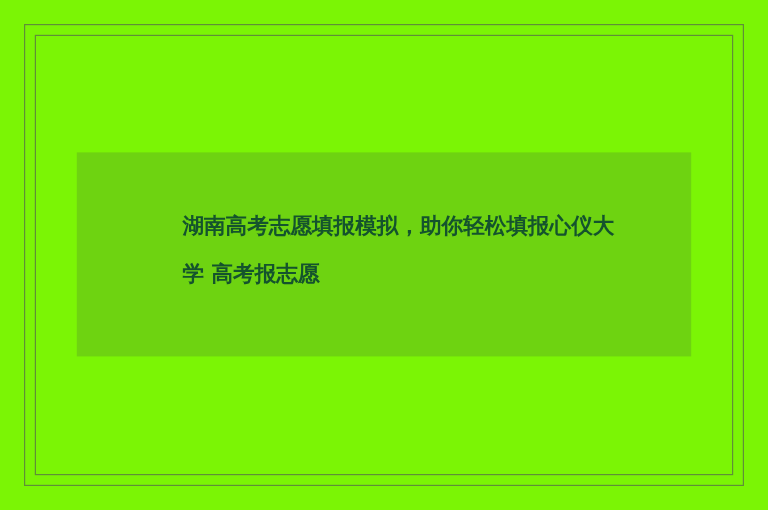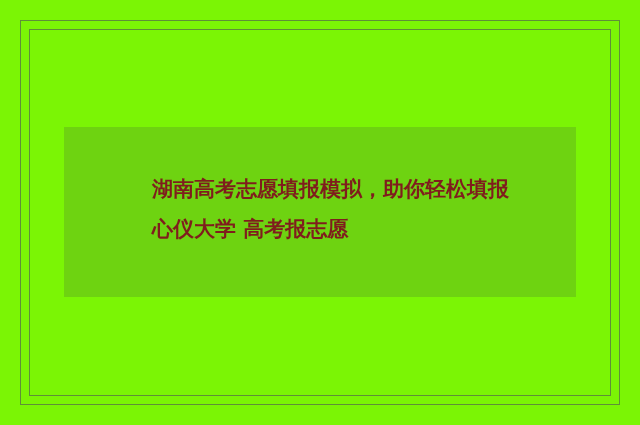--- a/index.html
+++ b/index.html
@@ -57,23 +57,23 @@
     box-sizing: border-box;
   }
 
   
   .headline {
     position: absolute;
     left: 88px;   
     top: 42px;    
     width: 360px;
     margin: 0;
-    color: #7f1d1d;
+    color: #14532d;
     font-family: "DejaVu Sans", "Liberation Sans", sans-serif;
-    font-size: 21px;
+    font-size: 18px;
     font-weight: bold;
     line-height: 40px;
     letter-spacing: 0px;
     white-space: pre-wrap;
     text-rendering: optimizeLegibility;
   }
 </style>
 </head>
 <body>
 

